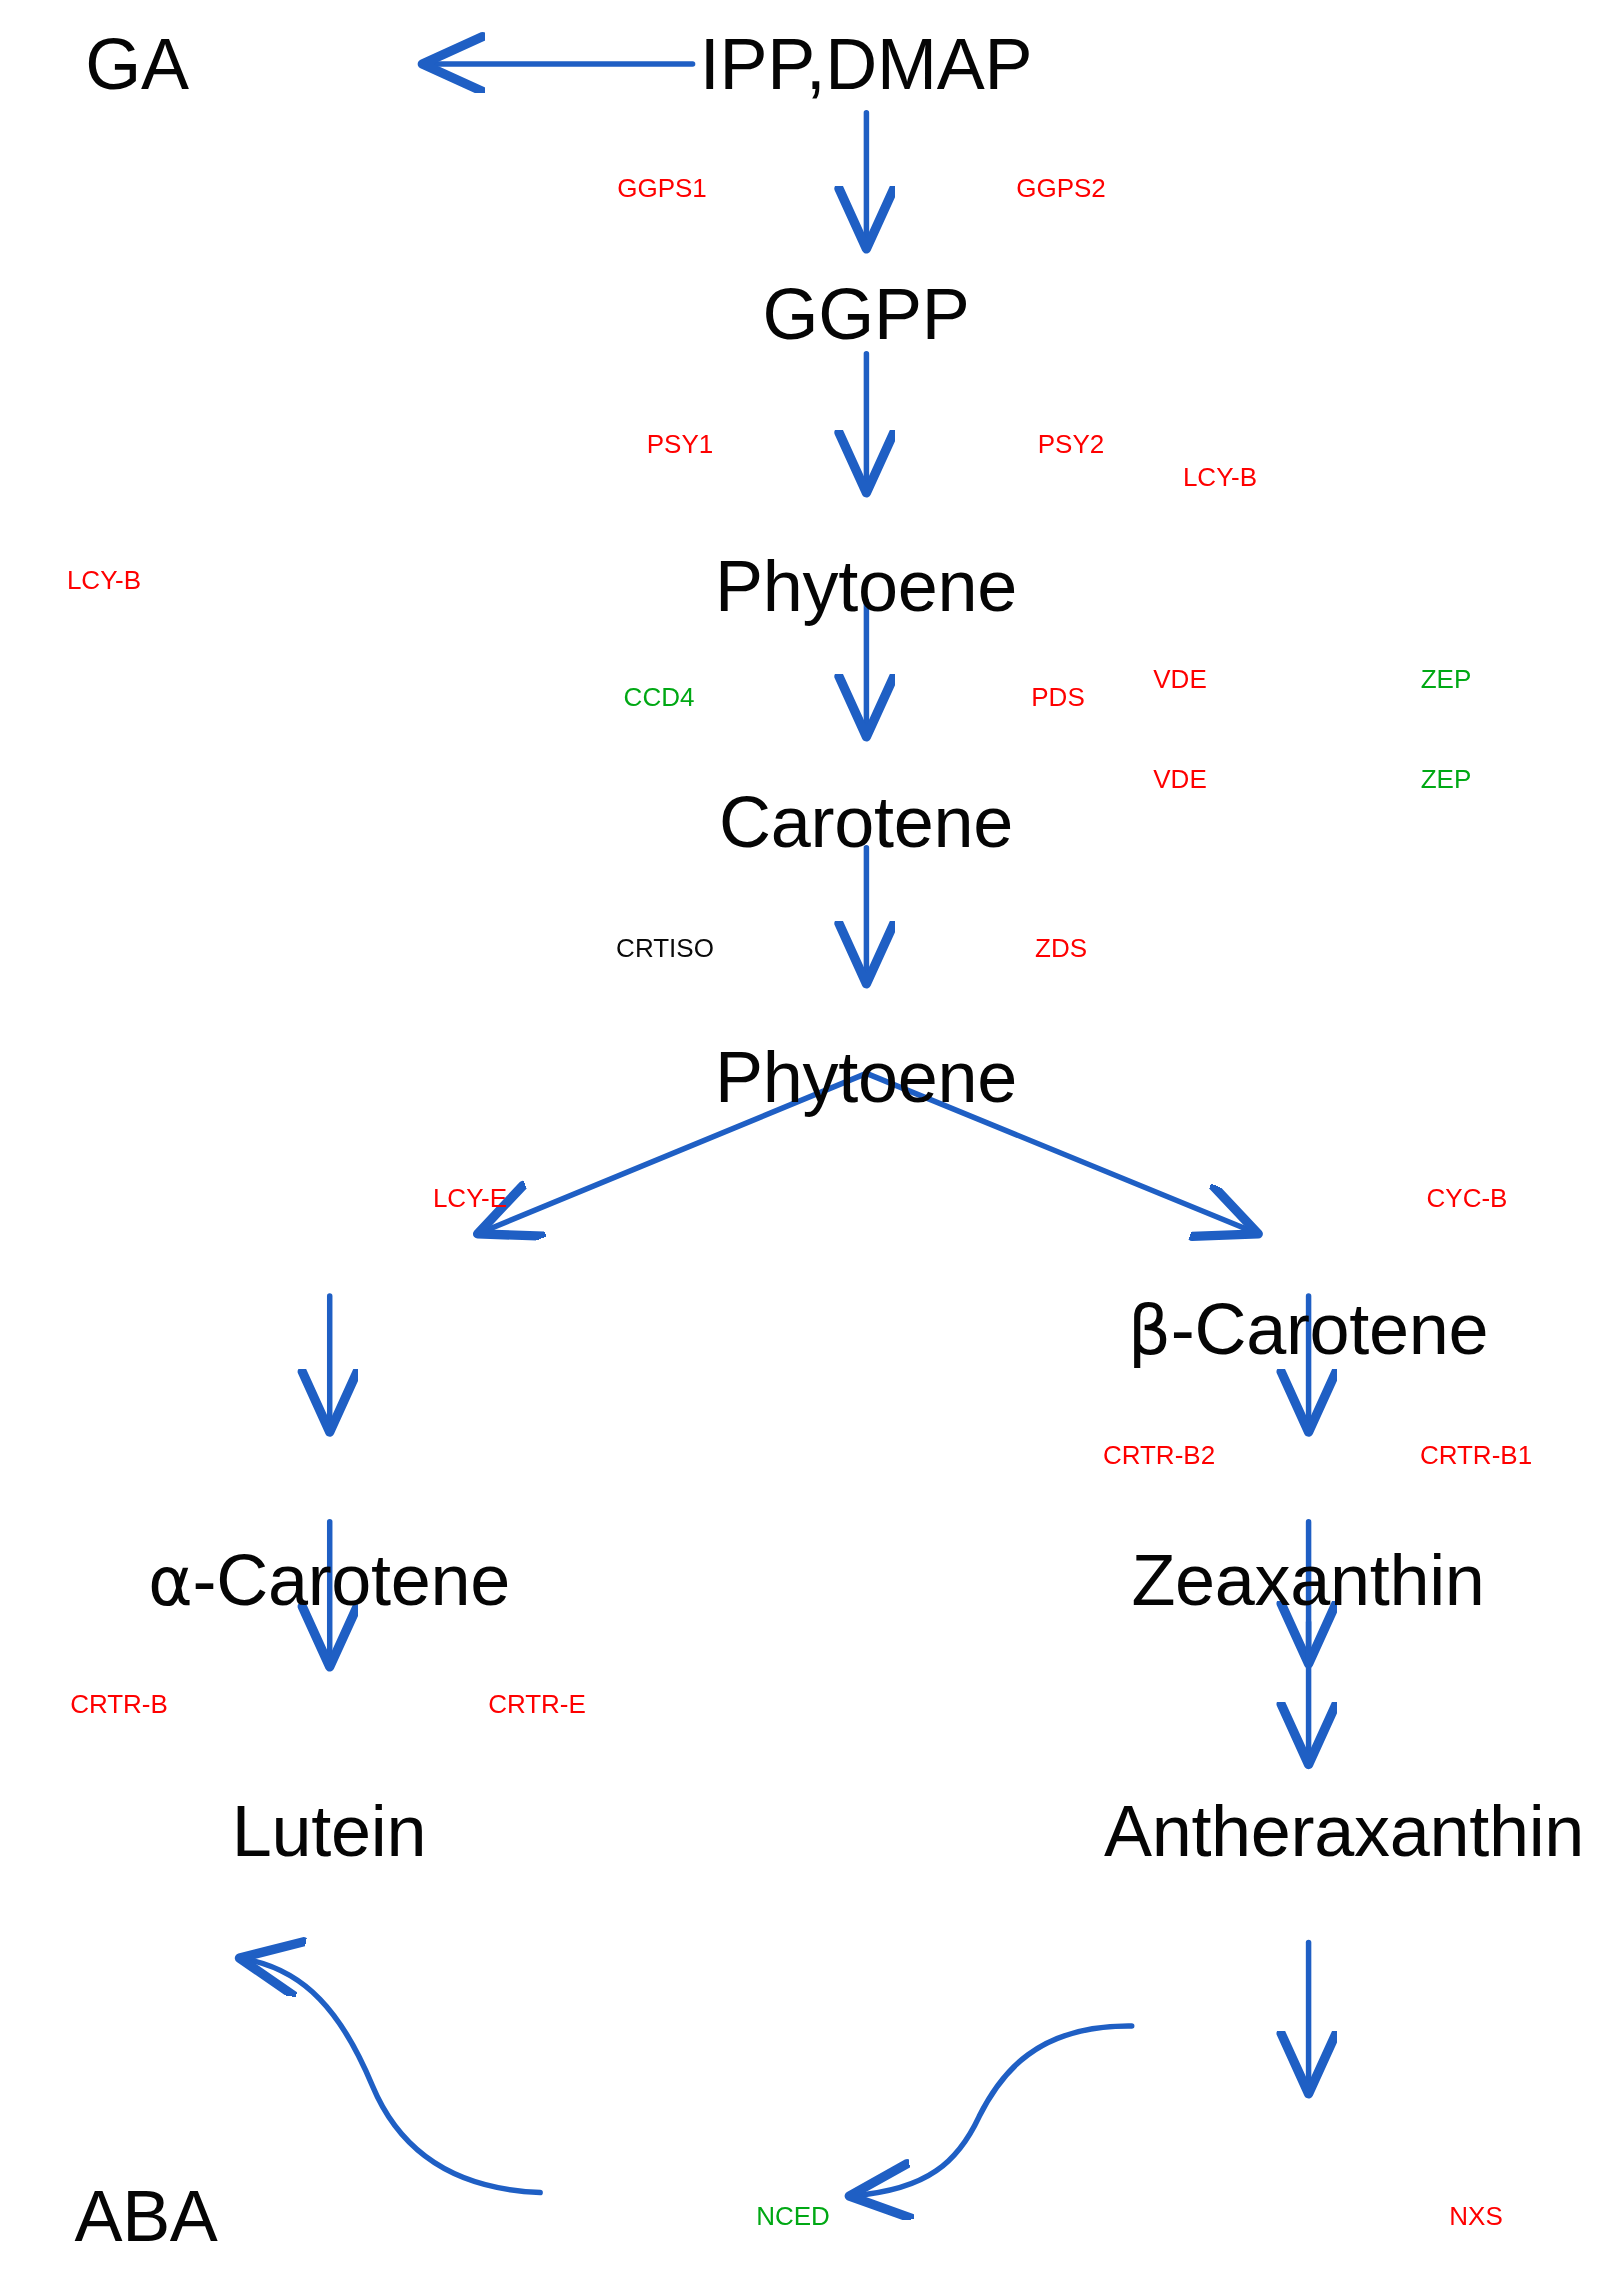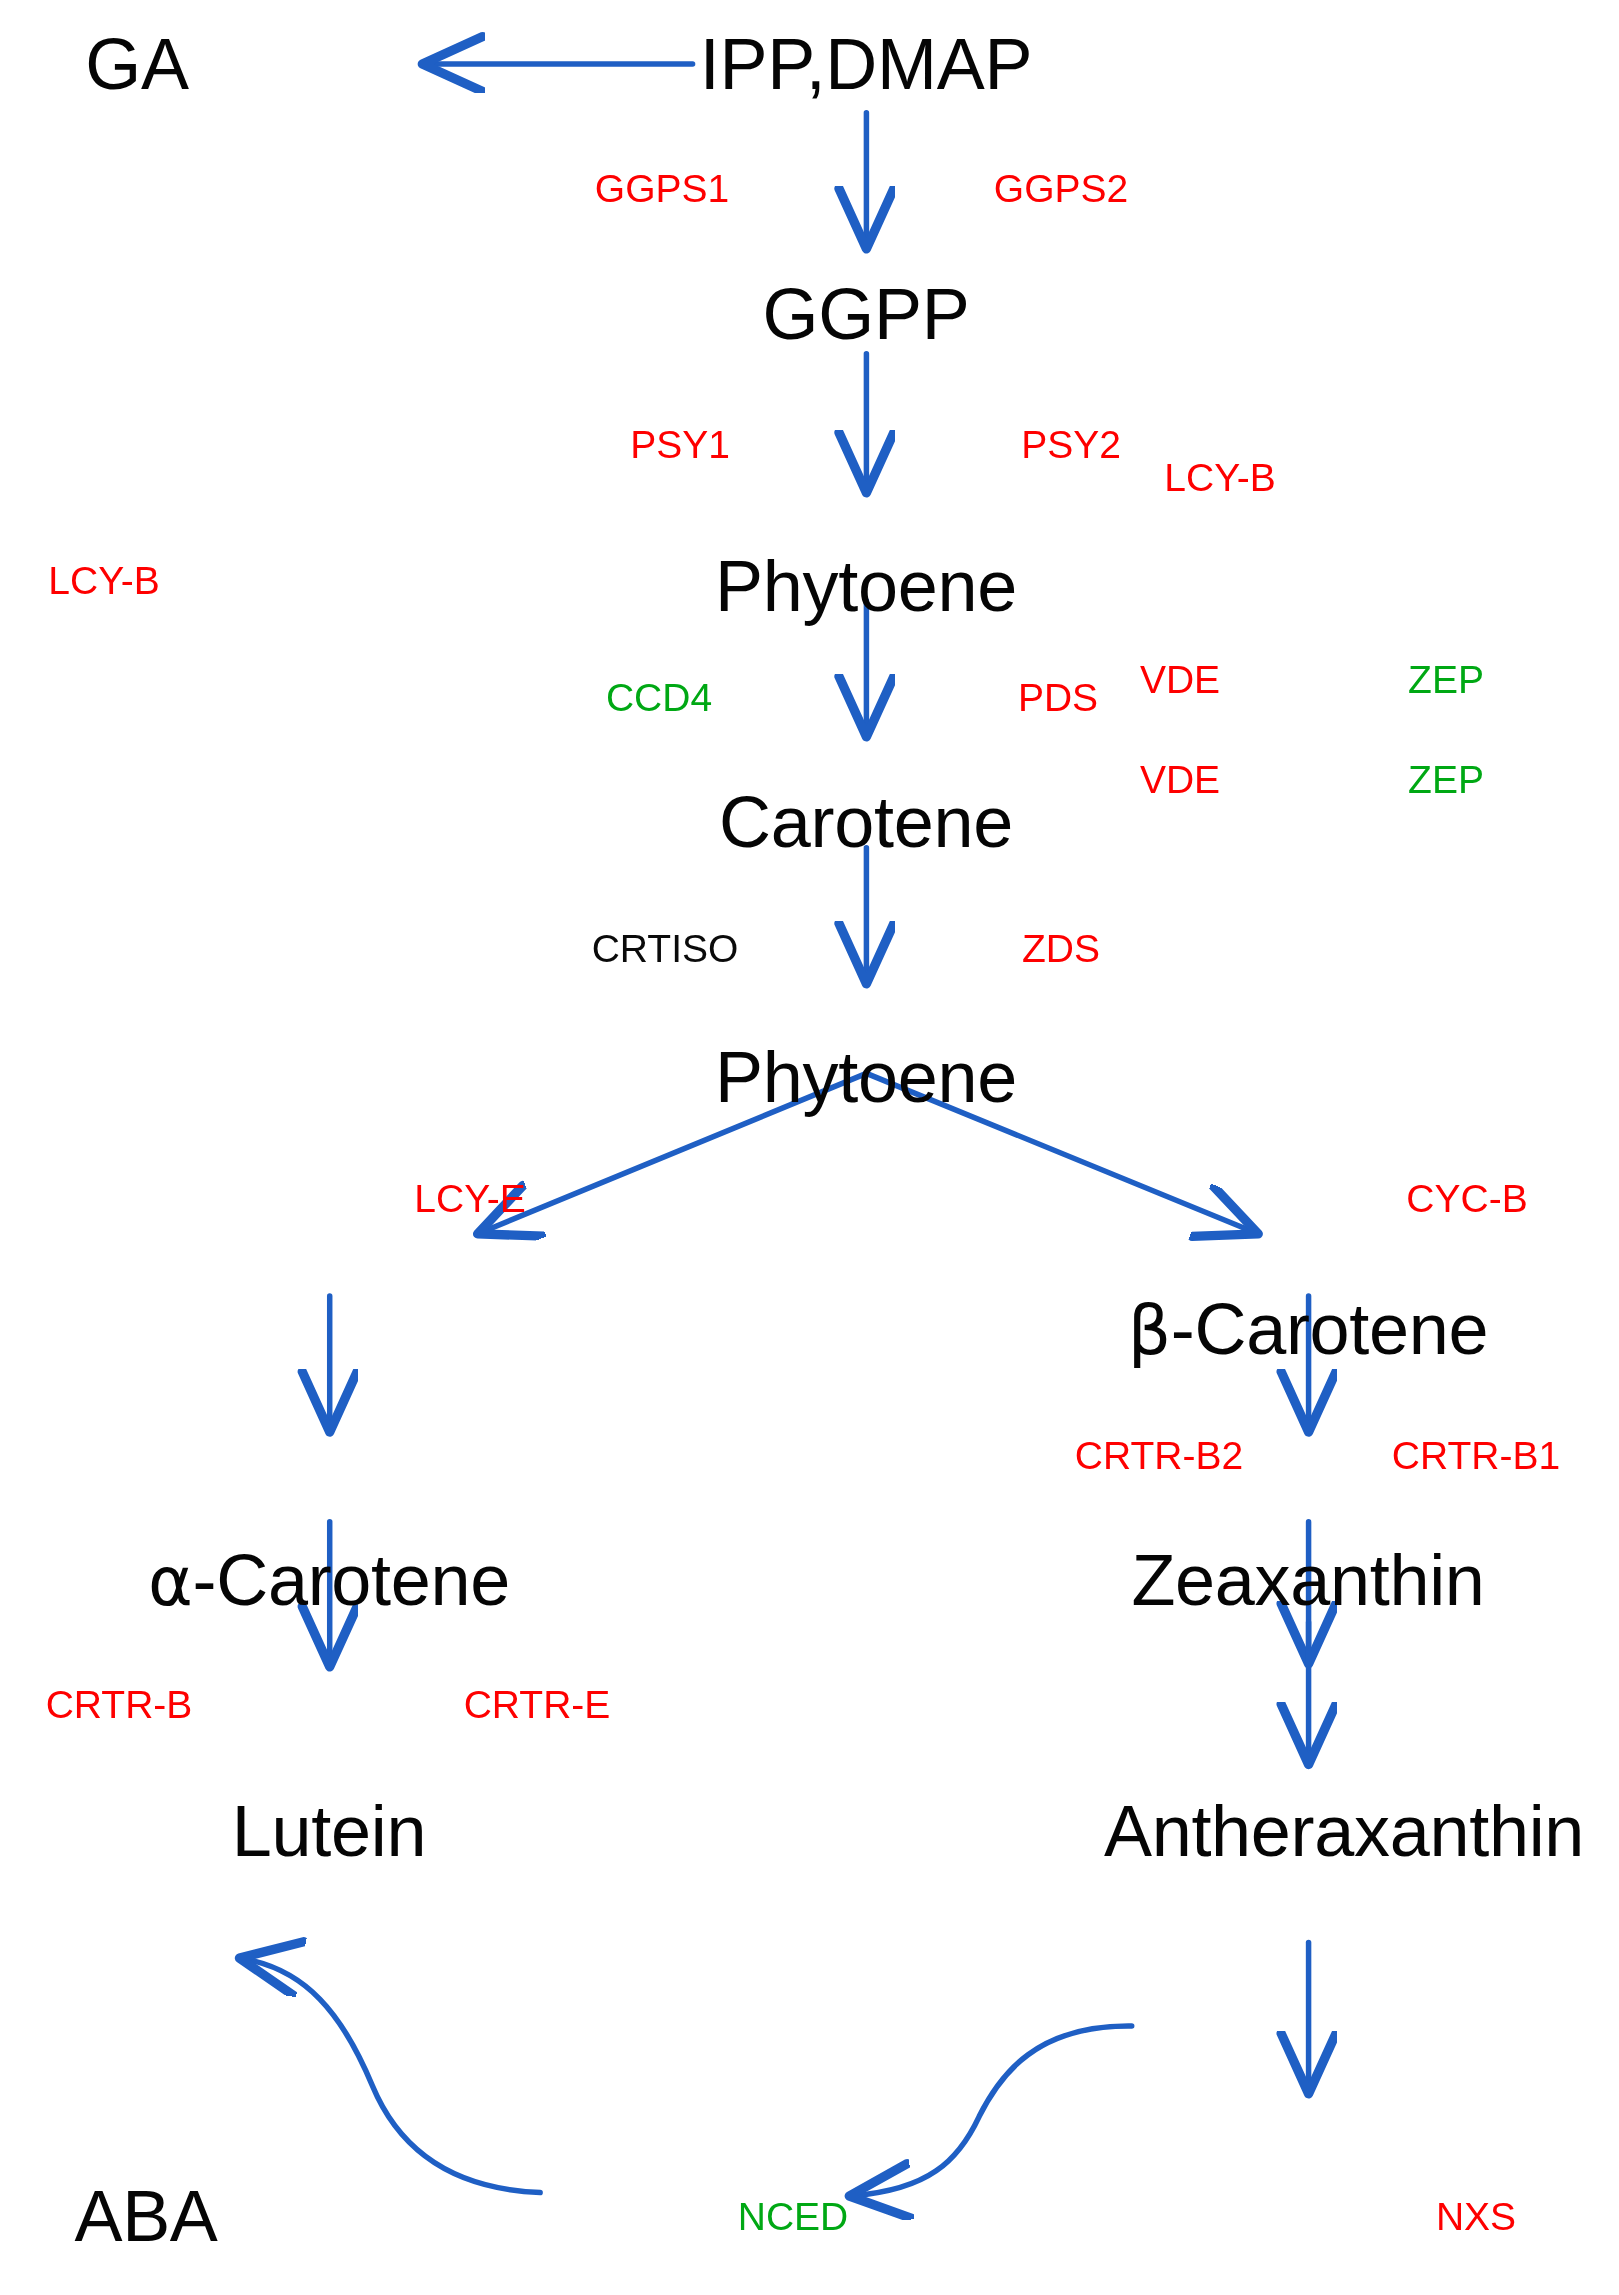--- a/index.html
+++ b/index.html
@@ -35,21 +35,21 @@
     font-size: 72px;
     font-weight: 400;
     letter-spacing: -0.3px;
     transform: translate(-50%, -50%);
   }
   .node-label.greek-prefix .gch {
     font-family: "DejaVu Sans", sans-serif;
     font-size: 68px;
   }
   .enzyme-label {
-    font-size: 39px;
+    font-size: 26px;
     font-weight: 400;
     letter-spacing: 0px;
     transform: translate(-50%, -50%);
   }
   .enzyme-red   { color: #fe0000; }
   .enzyme-green { color: #00a814; }
   .enzyme-black { color: #0a0a0a; }
 </style>
 </head>
 <body>

